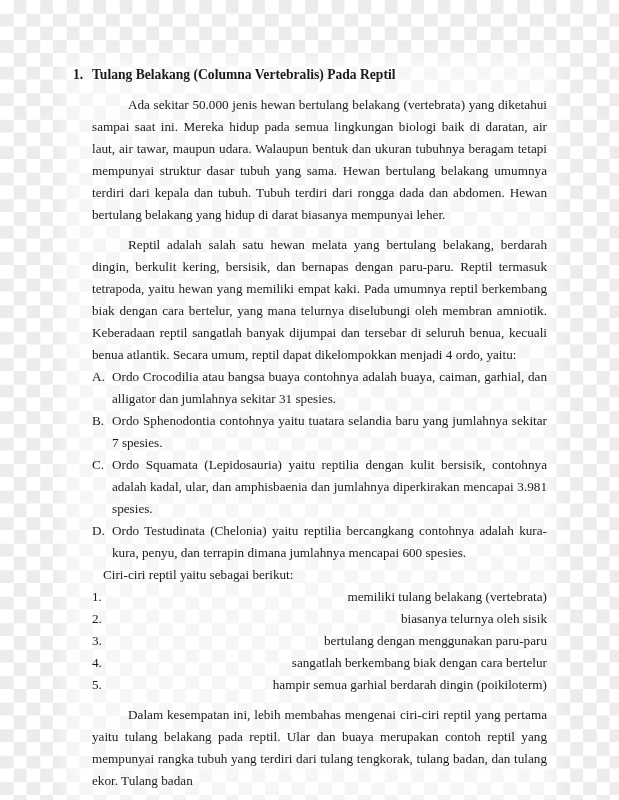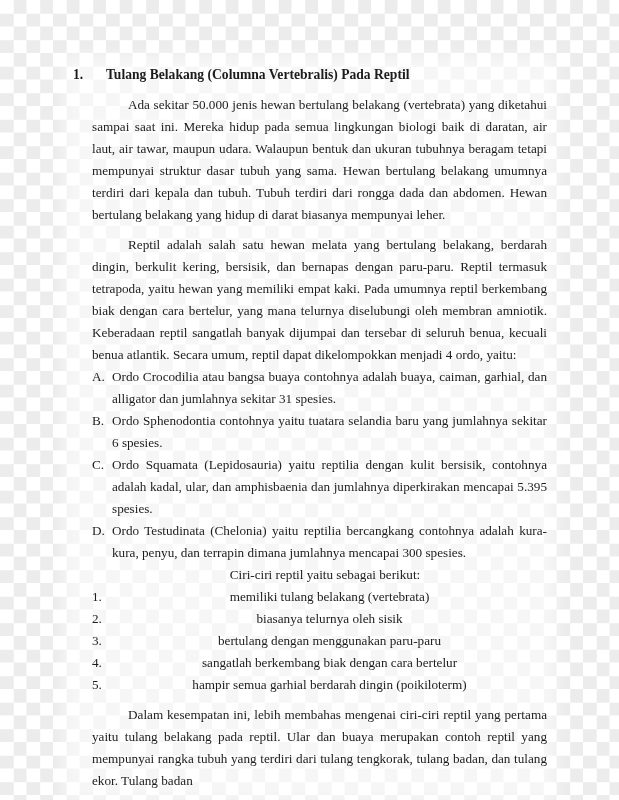--- a/index.html
+++ b/index.html
@@ -28,38 +28,38 @@
     text-shadow: 0 0 5px rgba(255,255,255,0.85);
   }
 
   .heading {
     display: flex;
     font-weight: bold;
     font-size: 13.6px;
     margin-bottom: 3px;
   }
   .heading .h-num { width: 19px; flex: 0 0 19px; }
-  .heading .h-title { flex: 1; margin-left: 14px; }
+  .heading .h-title { flex: 1; }
 
   p.para {
     margin: 8px 0 0 19px;
     text-align: justify;
     text-indent: 36px;
   }
   p.plain {
     margin: 0 0 0 30px;
-    text-align: center;
+    text-align: left;
     text-indent: 0;
   }
 
   .list { margin-left: 19px; }
   .list-item { display: flex; }
   .list-item .marker { flex: 0 0 20px; width: 20px; }
   .list-item .item-text { flex: 1; text-align: justify; }
-  .list-item .item-text.no-justify { text-align: center; }
+  .list-item .item-text.no-justify { text-align: right; }
 </style>
 </head>
 <body>
 
 <div class="doc">
 
   <div class="heading">
     <span class="h-num">1.</span>
     <span class="h-title">Tulang Belakang (Columna Vertebralis) Pada Reptil</span>
   </div>
@@ -68,29 +68,29 @@
 
   <p class="para">Reptil adalah salah satu hewan melata yang bertulang belakang, berdarah dingin, berkulit kering, bersisik, dan bernapas dengan paru-paru. Reptil termasuk tetrapoda, yaitu hewan yang memiliki empat kaki. Pada umumnya reptil berkembang biak dengan cara bertelur, yang mana telurnya diselubungi oleh membran amniotik. Keberadaan reptil sangatlah banyak dijumpai dan tersebar di seluruh benua, kecuali benua atlantik. Secara umum, reptil dapat dikelompokkan menjadi 4 ordo, yaitu:</p>
 
   <div class="list">
     <div class="list-item">
       <span class="marker">A.</span>
       <span class="item-text">Ordo Crocodilia atau bangsa buaya contohnya adalah buaya, caiman, garhial, dan alligator dan jumlahnya sekitar 31 spesies.</span>
     </div>
     <div class="list-item">
       <span class="marker">B.</span>
-      <span class="item-text">Ordo Sphenodontia contohnya yaitu tuatara selandia baru yang jumlahnya sekitar 6 spesies.</span>
+      <span class="item-text">Ordo Sphenodontia contohnya yaitu tuatara selandia baru yang jumlahnya sekitar 7 spesies.</span>
     </div>
     <div class="list-item">
       <span class="marker">C.</span>
-      <span class="item-text">Ordo Squamata (Lepidosauria) yaitu reptilia dengan kulit bersisik, contohnya adalah kadal, ular, dan amphisbaenia dan jumlahnya diperkirakan mencapai 5.395 spesies.</span>
+      <span class="item-text">Ordo Squamata (Lepidosauria) yaitu reptilia dengan kulit bersisik, contohnya adalah kadal, ular, dan amphisbaenia dan jumlahnya diperkirakan mencapai 3.981 spesies.</span>
     </div>
     <div class="list-item">
       <span class="marker">D.</span>
-      <span class="item-text">Ordo Testudinata (Chelonia) yaitu reptilia bercangkang contohnya adalah kura-kura, penyu, dan terrapin dimana jumlahnya mencapai 300 spesies.</span>
+      <span class="item-text">Ordo Testudinata (Chelonia) yaitu reptilia bercangkang contohnya adalah kura-kura, penyu, dan terrapin dimana jumlahnya mencapai 600 spesies.</span>
     </div>
   </div>
 
   <p class="plain">Ciri-ciri reptil yaitu sebagai berikut:</p>
 
   <div class="list">
     <div class="list-item">
       <span class="marker">1.</span>
       <span class="item-text no-justify">memiliki tulang belakang (vertebrata)</span>
     </div>

